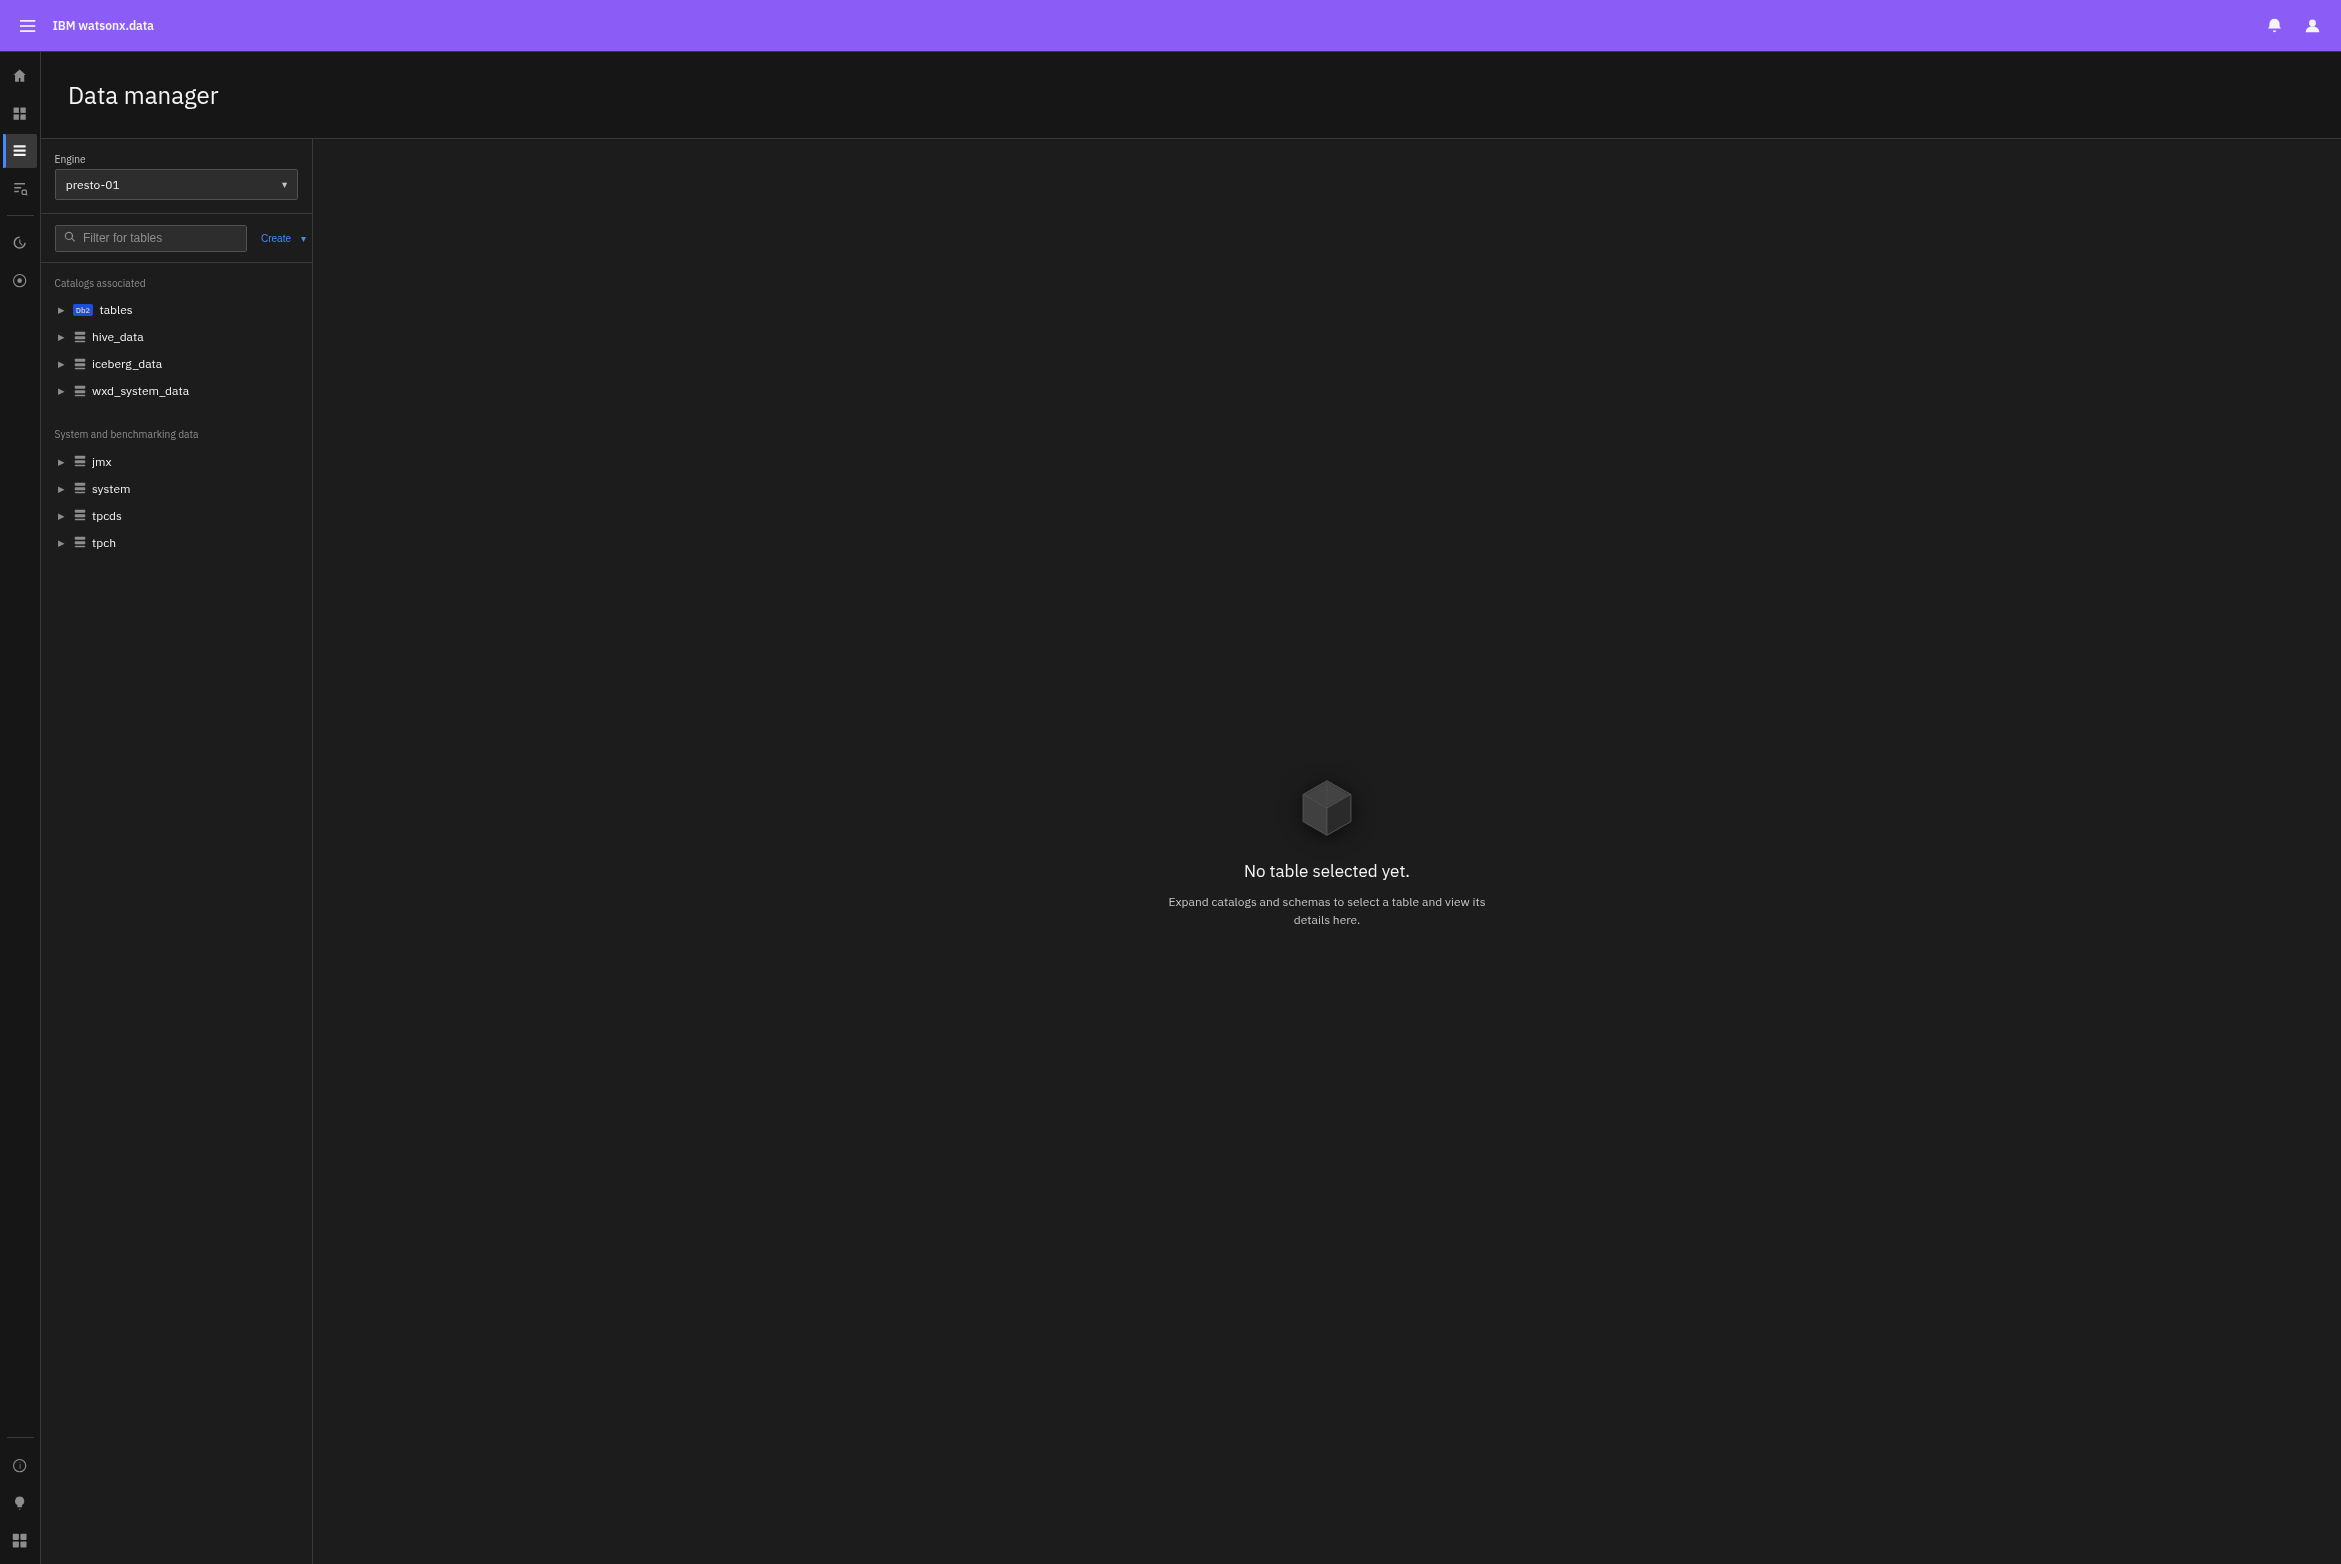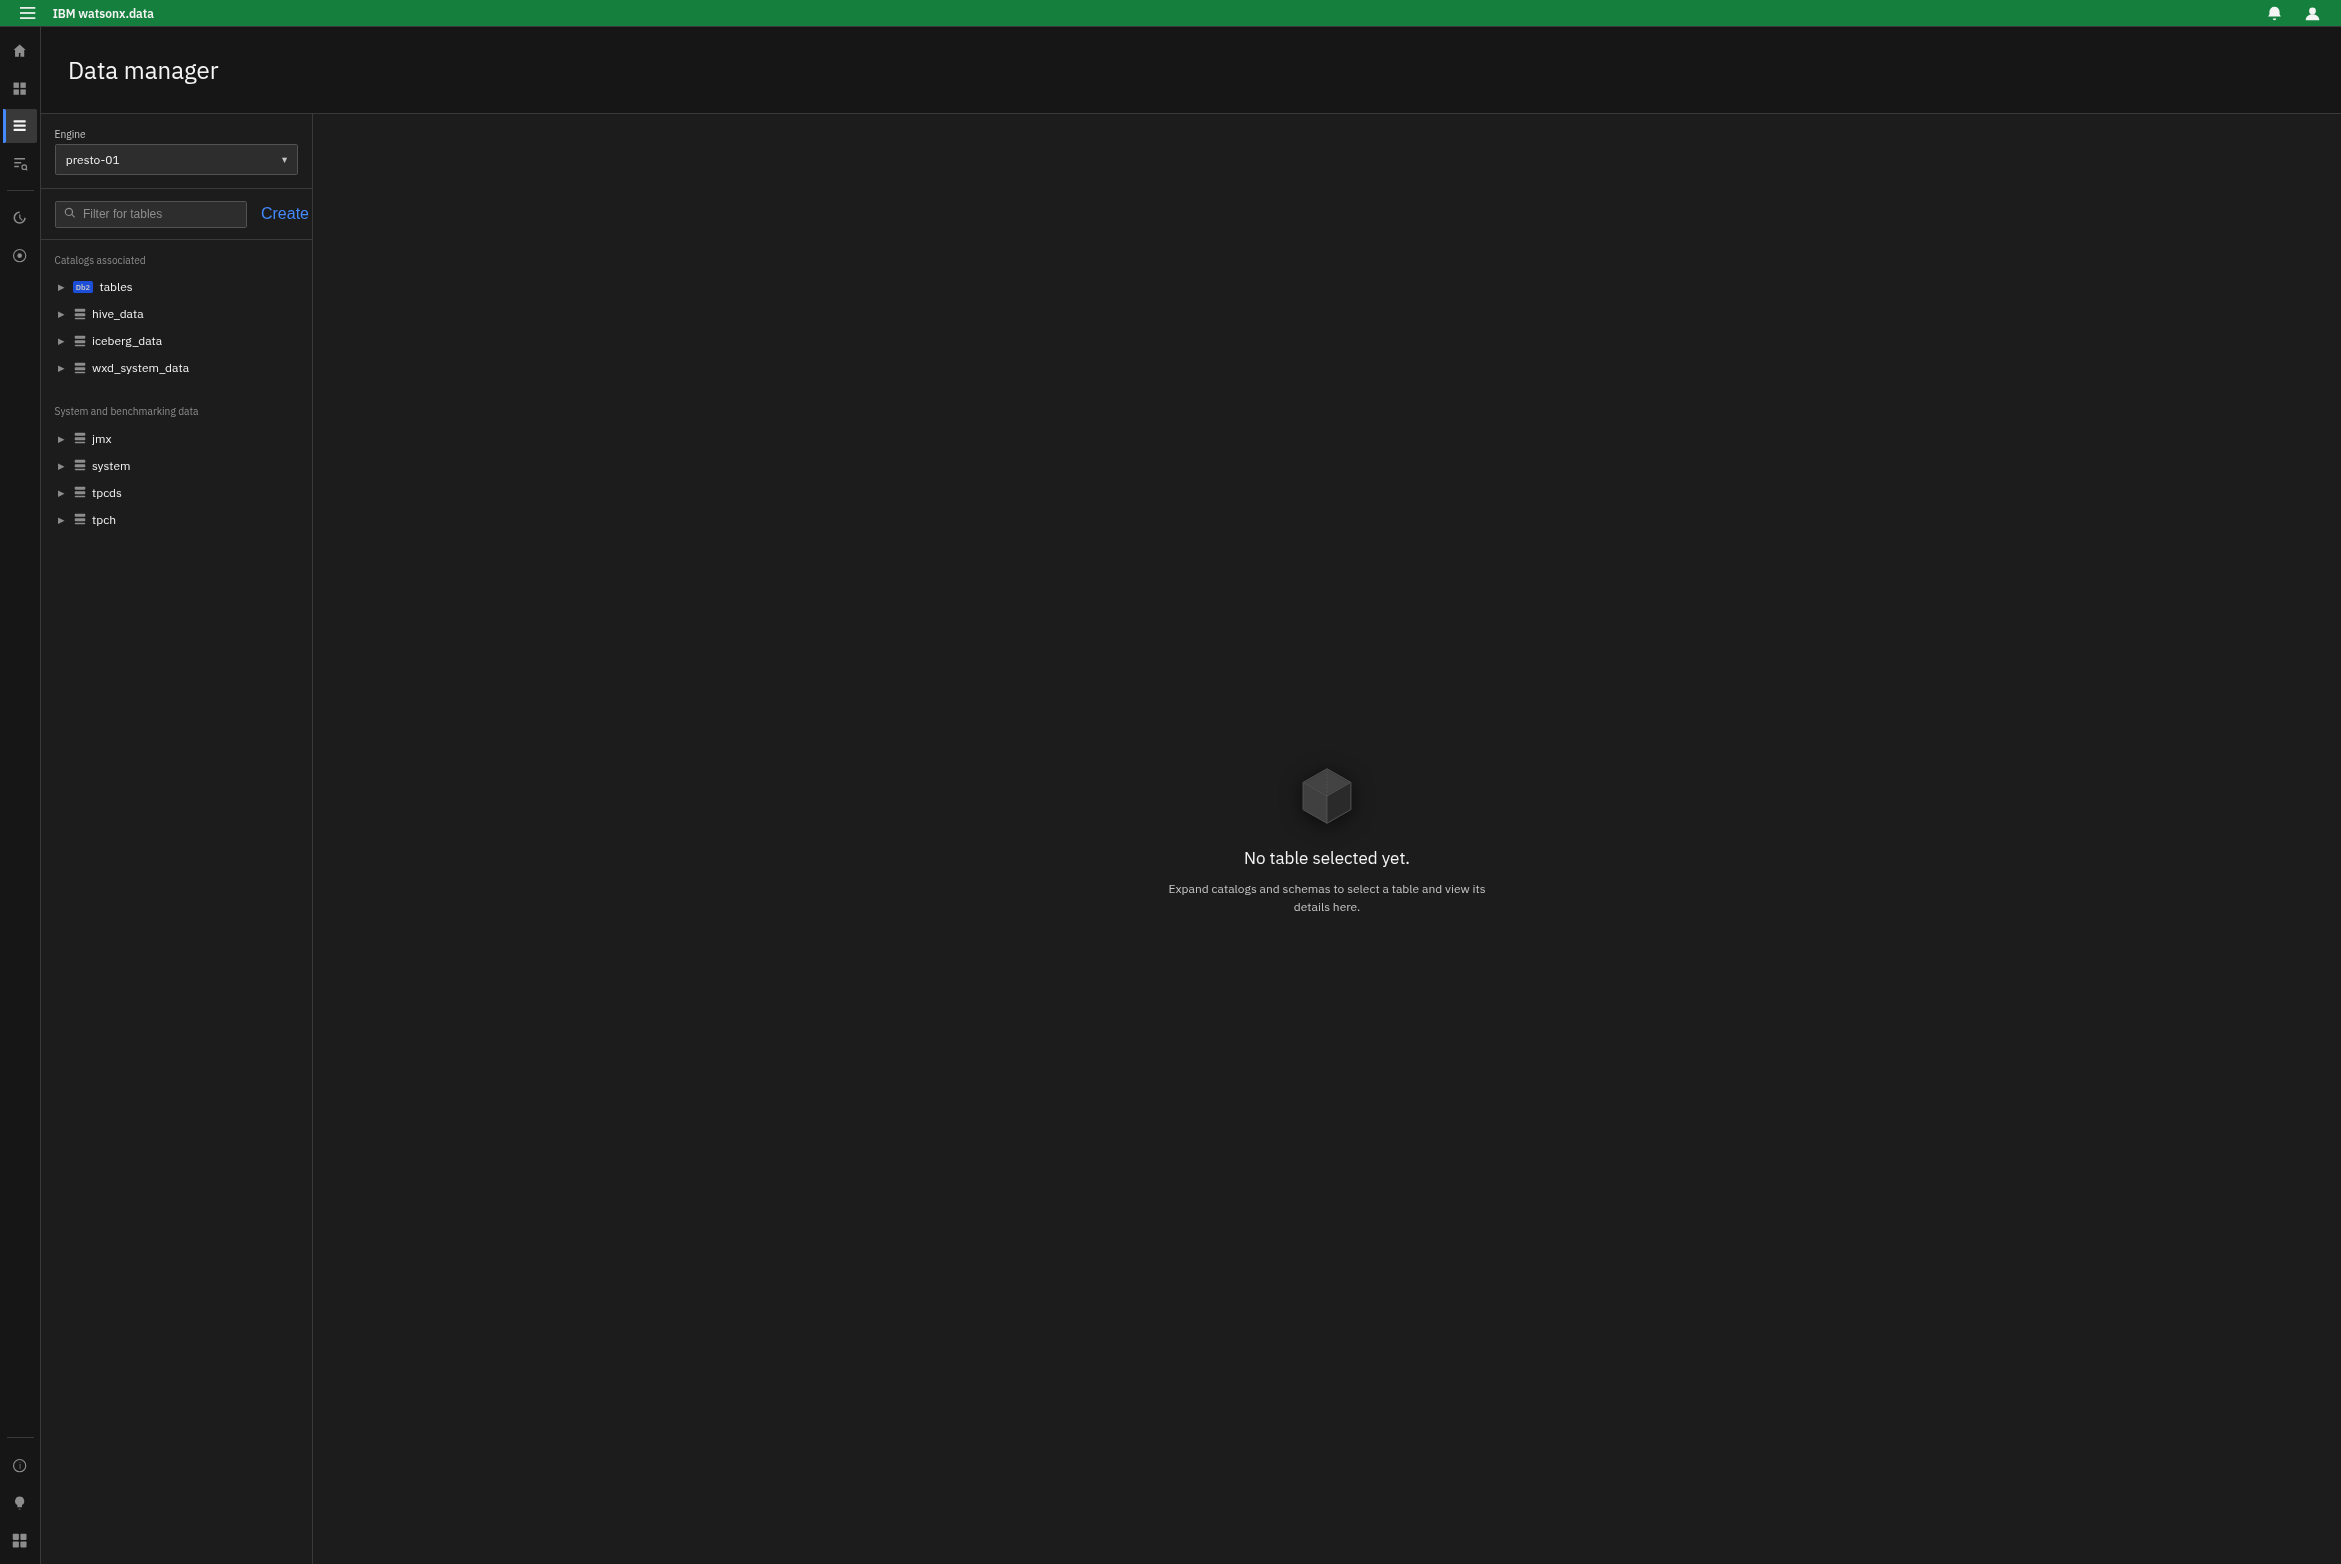--- a/index.html
+++ b/index.html
@@ -11,22 +11,22 @@
       width: 100vw;
       height: 100vh;
       display: flex;
       flex-direction: column;
       overflow: hidden;
     }
 
     
     .topbar {
       display: flex;
-      background: #15803d;
-      height: 27px;
+      background: #8b5cf6;
+      height: 52px;
       padding: 0 13.6px;
       border-bottom: 0.8px solid #393939;
       flex-shrink: 0;
       z-index: 100;
     }
     .topbar-left {
       display: flex;
       align-items: center;
       gap: 10.2px;
     }
@@ -219,21 +219,21 @@
       gap: 6.8px;
     }
     .create-btn {
       display: flex;
       align-items: center;
       gap: 10px;
       background: none;
       border: none;
       color: #4589ff;
       cursor: pointer;
-      font-size: 16px;
+      font-size: 10px;
       padding: 5.1px 6.8px;
       white-space: nowrap;
       border-radius: 1.7px;
     }
 
     
     .catalog-section {
       padding: 10.2px 0;
     }
     .section-label {

